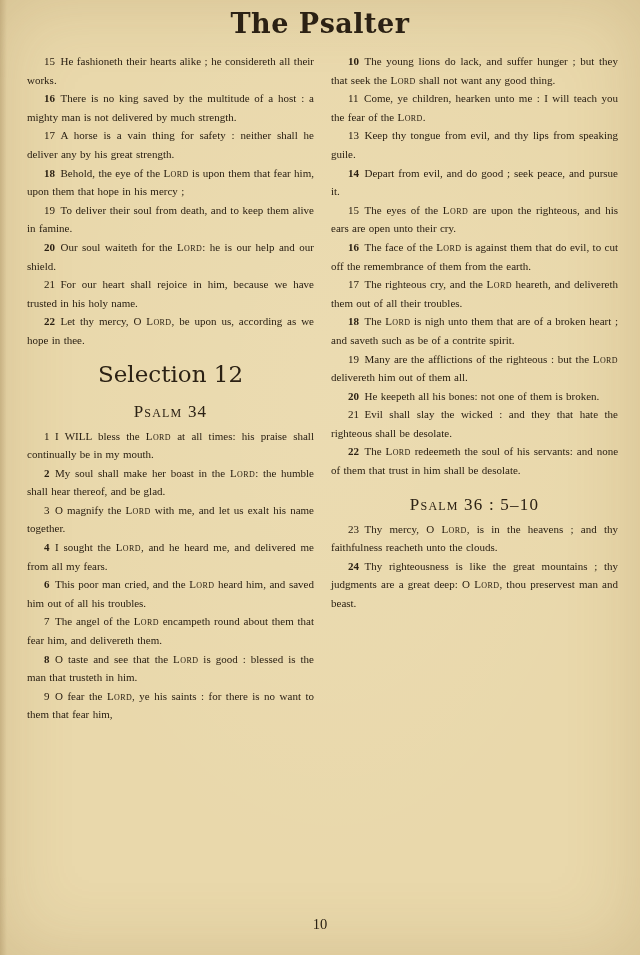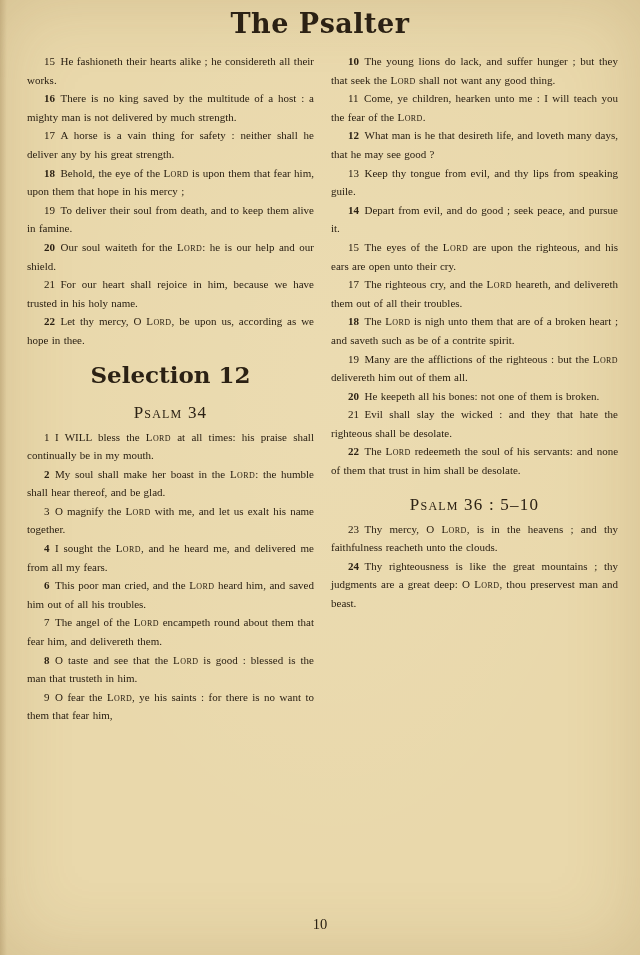--- a/index.html
+++ b/index.html
@@ -36,21 +36,21 @@
     text-align:justify;
     font-size:11px;
     line-height:18.6px;
     word-spacing:0.6px;
   }
   .vnum.b { font-weight:bold; }
   .sc { font-variant:small-caps; letter-spacing:0.4px; }
   .selection-heading {
     text-align:center;
     font-family:"DejaVu Serif", serif;
-    font-weight:bold;
+    font-weight:normal;
     font-size:23px;
     margin:11px 0 3px;
   }
   .psalm-heading {
     text-align:center;
     font-variant:small-caps;
     font-size:17px;
     letter-spacing:1.2px;
     margin:15px 0 5px;
   }
@@ -83,24 +83,24 @@
         <p class="verse"><span class="vnum">3</span><span class="vtext"> O magnify the <span class="sc">Lord</span> with me, and let us exalt his name together.</span></p>
         <p class="verse"><span class="vnum b">4</span><span class="vtext"> I sought the <span class="sc">Lord</span>, and he heard me, and delivered me from all my fears.</span></p>
         <p class="verse"><span class="vnum b">6</span><span class="vtext"> This poor man cried, and the <span class="sc">Lord</span> heard him, and saved him out of all his troubles.</span></p>
         <p class="verse"><span class="vnum">7</span><span class="vtext"> The angel of the <span class="sc">Lord</span> encampeth round about them that fear him, and delivereth them.</span></p>
         <p class="verse"><span class="vnum b">8</span><span class="vtext"> O taste and see that the <span class="sc">Lord</span> is good : blessed is the man that trusteth in him.</span></p>
         <p class="verse"><span class="vnum">9</span><span class="vtext"> O fear the <span class="sc">Lord</span>, ye his saints : for there is no want to them that fear him,</span></p>
       </div>
     <div class="col">
         <p class="verse"><span class="vnum b">10</span><span class="vtext"> The young lions do lack, and suffer hunger ; but they that seek the <span class="sc">Lord</span> shall not want any good thing.</span></p>
         <p class="verse"><span class="vnum">11</span><span class="vtext"> Come, ye children, hearken unto me : I will teach you the fear of the <span class="sc">Lord</span>.</span></p>
-        <p class="verse"><span class="vnum b">12</span><span class="vtext"> What man is he that desireth life, and loveth many days, that he may see good ?</span></p>
         <p class="verse"><span class="vnum">13</span><span class="vtext"> Keep thy tongue from evil, and thy lips from speaking guile.</span></p>
         <p class="verse"><span class="vnum b">14</span><span class="vtext"> Depart from evil, and do good ; seek peace, and pursue it.</span></p>
         <p class="verse"><span class="vnum">15</span><span class="vtext"> The eyes of the <span class="sc">Lord</span> are upon the righteous, and his ears are open unto their cry.</span></p>
+        <p class="verse"><span class="vnum b">16</span><span class="vtext"> The face of the <span class="sc">Lord</span> is against them that do evil, to cut off the remembrance of them from the earth.</span></p>
         <p class="verse"><span class="vnum">17</span><span class="vtext"> The righteous cry, and the <span class="sc">Lord</span> heareth, and delivereth them out of all their troubles.</span></p>
         <p class="verse"><span class="vnum b">18</span><span class="vtext"> The <span class="sc">Lord</span> is nigh unto them that are of a broken heart ; and saveth such as be of a contrite spirit.</span></p>
         <p class="verse"><span class="vnum">19</span><span class="vtext"> Many are the afflictions of the righteous : but the <span class="sc">Lord</span> delivereth him out of them all.</span></p>
         <p class="verse"><span class="vnum b">20</span><span class="vtext"> He keepeth all his bones: not one of them is broken.</span></p>
         <p class="verse"><span class="vnum">21</span><span class="vtext"> Evil shall slay the wicked : and they that hate the righteous shall be desolate.</span></p>
         <p class="verse"><span class="vnum b">22</span><span class="vtext"> The <span class="sc">Lord</span> redeemeth the soul of his servants: and none of them that trust in him shall be desolate.</span></p>
         <div class="psalm-heading">Psalm 36 : 5–10</div>
         <p class="verse"><span class="vnum">23</span><span class="vtext"> Thy mercy, O <span class="sc">Lord</span>, is in the heavens ; and thy faithfulness reacheth unto the clouds.</span></p>
         <p class="verse"><span class="vnum b">24</span><span class="vtext"> Thy righteousness is like the great mountains ; thy judgments are a great deep: O <span class="sc">Lord</span>, thou preservest man and beast.</span></p>
       </div>

